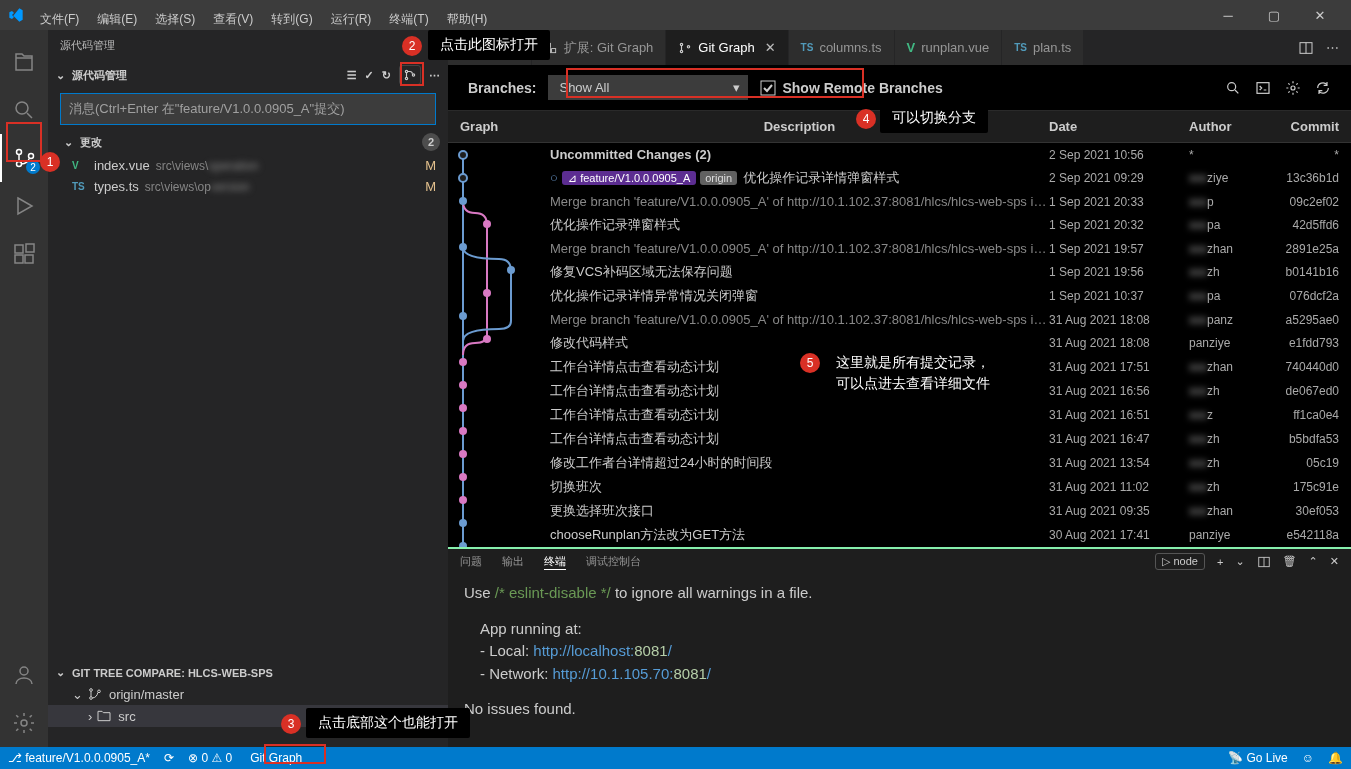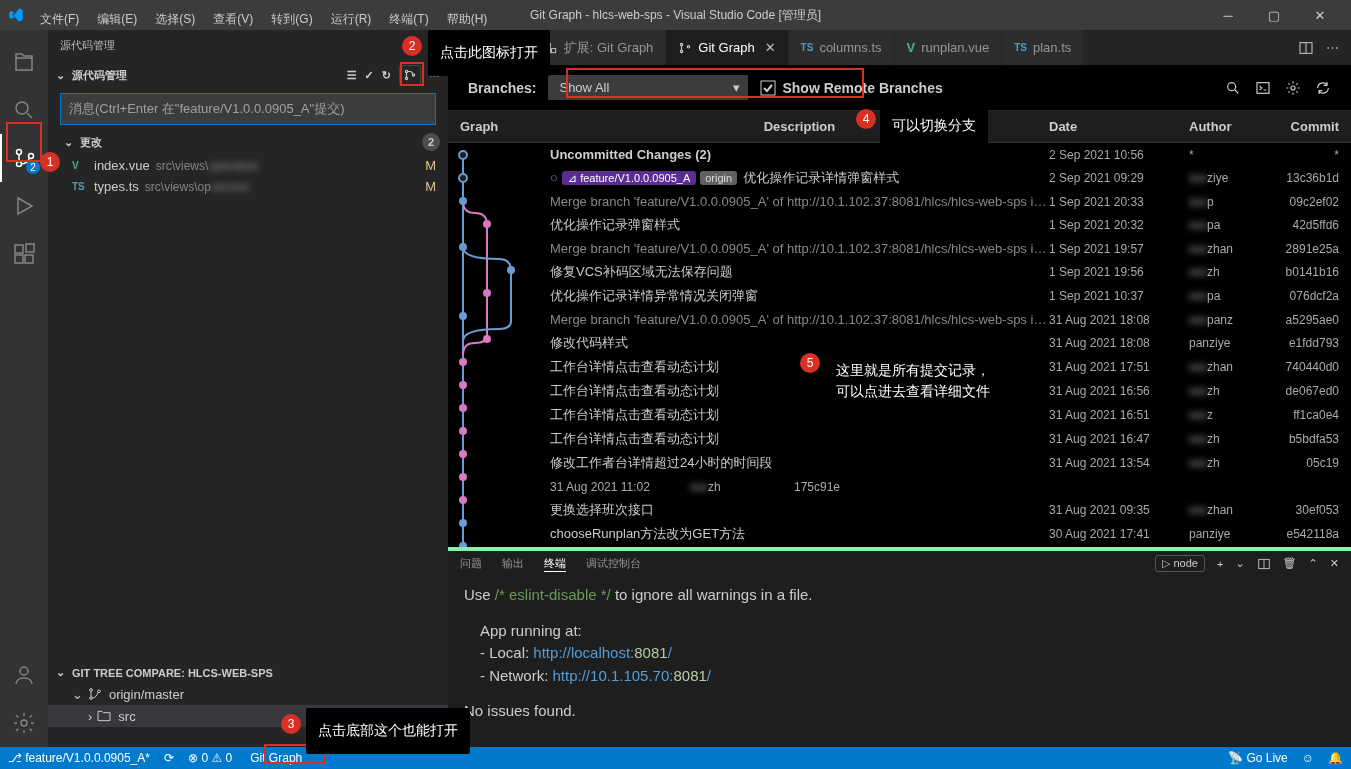--- a/index.html
+++ b/index.html
@@ -49,31 +49,31 @@
 .col-author { width: 80px; }
 .col-commit { width: 70px; text-align: right; }
 .gitgraph-body { flex: 1; overflow-y: auto; position: relative; }
 .commit-row { display: flex; padding: 3px 12px; font-size: 13px; align-items: center; min-height: 23px; }
 .commit-row .col-desc { white-space: nowrap; overflow: hidden; text-overflow: ellipsis; color: #cccccc; }
 .commit-row.dim .col-desc { color: #888888; }
 .commit-row .col-date, .commit-row .col-author, .commit-row .col-commit { color: #aaaaaa; font-size: 12px; white-space: nowrap; }
 .branch-tag { background: #5c2d91; color: #fff; padding: 1px 6px; border-radius: 3px; font-size: 11px; margin-right: 4px; }
 .origin-tag { background: #616161; color: #ddd; padding: 1px 5px; border-radius: 3px; font-size: 11px; margin-right: 6px; }
 .graph-svg { position: absolute; left: 0; top: 0; width: 100px; pointer-events: none; }
-.terminal-panel { height: 200px; background: #1e1e1e; border-top: 4px solid #86efac; display: flex; flex-direction: column; }
+.terminal-panel { height: 200px; background: #1e1e1e; border-top: 2px solid #86efac; display: flex; flex-direction: column; }
 .terminal-tabs { display: flex; padding: 4px 12px; gap: 20px; font-size: 11px; color: #969696; align-items: center; }
 .terminal-tabs span.active { color: #fff; border-bottom: 1px solid #fff; }
 .terminal-actions { margin-left: auto; display: flex; gap: 12px; align-items: center; color: #cccccc; }
 .terminal-content { flex: 1; padding: 8px 16px; font-family: Consolas, monospace; font-size: 15px; color: #cccccc; line-height: 1.5; }
 .terminal-content .comment { color: #6a9955; }
 .terminal-content .url { color: #569cd6; }
 .terminal-content .num { color: #b5cea8; }
 .statusbar { height: 22px; background: #007acc; display: flex; align-items: center; padding: 0 8px; color: #fff; font-size: 12px; gap: 14px; }
 .statusbar .right { margin-left: auto; display: flex; gap: 14px; align-items: center; }
-.annotation { position: absolute; background: #000; color: #fff; padding: 14px 12px; font-size: 14px; border-radius: 2px; z-index: 100; white-space: nowrap; }
+.annotation { position: absolute; background: #000; color: #fff; padding: 6px 12px; font-size: 14px; border-radius: 2px; z-index: 100; white-space: nowrap; }
 .ann-badge { position: absolute; width: 20px; height: 20px; background: #d93025; color: #fff; border-radius: 50%; display: flex; align-items: center; justify-content: center; font-size: 12px; z-index: 101; }
 .red-box { position: absolute; border: 2px solid #d93025; z-index: 99; pointer-events: none; }
 svg { display: block; }
 .blur { filter: blur(3px); }
 .gitgraph-action-icon { background: #252526; border: 1px solid #444; border-radius: 3px; padding: 2px 3px; display: inline-flex; }
 </style>
 </head>
 <body>
 
 <div class="titlebar">
@@ -83,21 +83,20 @@
   <div class="menubar" id="menubar">
       <span>文件(F)</span>
       <span>编辑(E)</span>
       <span>选择(S)</span>
       <span>查看(V)</span>
       <span>转到(G)</span>
       <span>运行(R)</span>
       <span>终端(T)</span>
       <span>帮助(H)</span>
     </div>
-  <div class="title-center">Git Graph - hlcs-web-sps - Visual Studio Code [管理员]</div>
   <div class="window-controls">
     <span>─</span>
     <span>▢</span>
     <span>✕</span>
   </div>
 </div>
 
 <div class="main">
 
   <div class="activitybar">
@@ -425,20 +424,21 @@
         </div>
         <div class="commit-row">
           <div class="col-graph"></div>
           <div class="col-desc">修改工作者台详情超过24小时的时间段</div>
           <div class="col-date">31 Aug 2021 13:54</div>
           <div class="col-author"><span class="blur">xxx</span>zh</div>
           <div class="col-commit">05c19</div>
         </div>
         <div class="commit-row">
           <div class="col-graph"></div>
+          <div class="col-desc">切换班次</div>
           <div class="col-date">31 Aug 2021 11:02</div>
           <div class="col-author"><span class="blur">xxx</span>zh</div>
           <div class="col-commit">175c91e</div>
         </div>
         <div class="commit-row">
           <div class="col-graph"></div>
           <div class="col-desc">更换选择班次接口</div>
           <div class="col-date">31 Aug 2021 09:35</div>
           <div class="col-author"><span class="blur">xxx</span>zhan</div>
           <div class="col-commit">30ef053</div>

